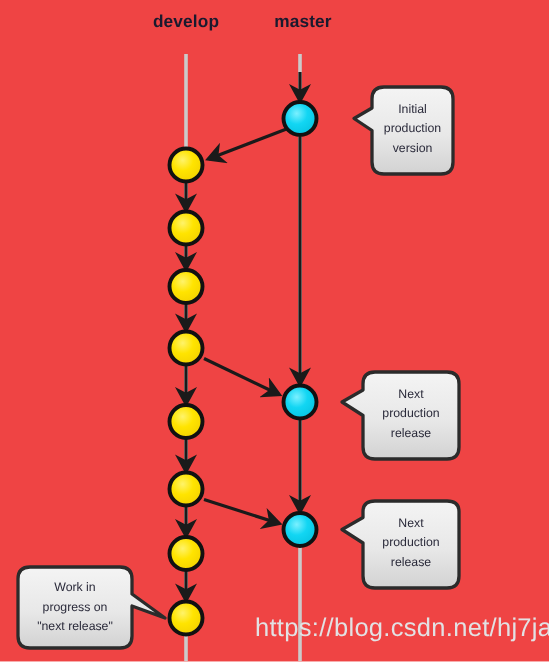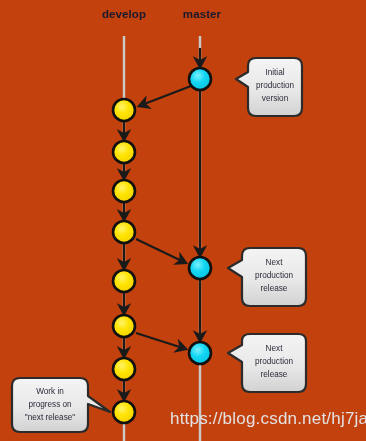--- a/index.html
+++ b/index.html
@@ -7,21 +7,21 @@
     padding: 0;
     background: #ffffff;
   }
   body {
     font-family: "Liberation Sans", sans-serif;
   }
   #diagram-root {
     position: relative;
     width: 366px;
     height: 441px;
-    background: #c2410c;
+    background: #ef4444;
     overflow: hidden;
     text-align: right;
   }
   #gitflow-svg {
     position: absolute;
     left: 0;
     top: 0;
     width: 366px;
     height: 441px;
   }

